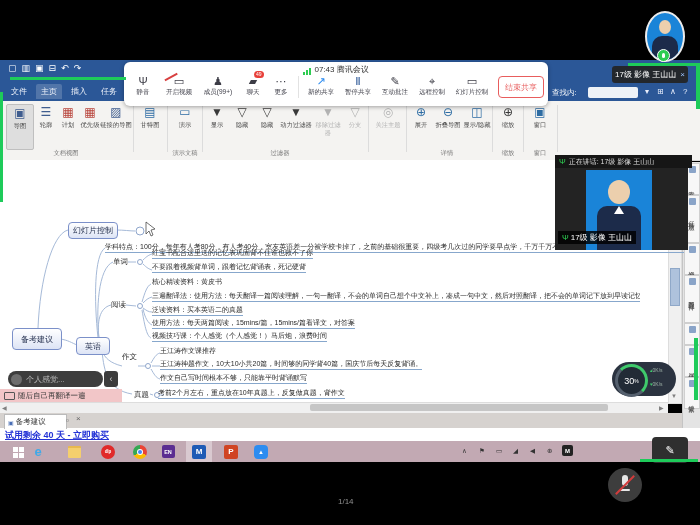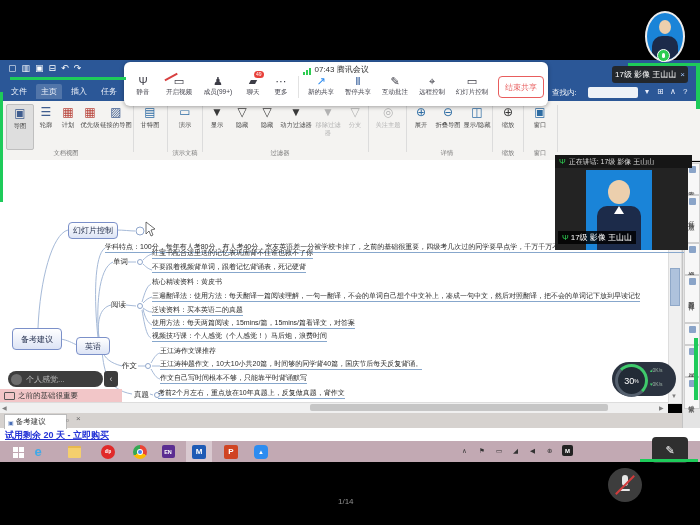--- a/index.html
+++ b/index.html
@@ -264,21 +264,21 @@
   </g>
   <polygon points="146,222 146,234 149,231 151,236 153,235 151,230 155,229" fill="#fff" stroke="#333" stroke-width="0.7"></polygon>
 </svg>
 
 <div class="mmnode" style="left:12px;top:328px;width:48px;height:20px">备考建议</div>
 <div class="mmnode" style="left:68px;top:222px;width:48px;height:15px">幻灯片控制</div>
 <div class="mmnode" style="left:76px;top:337px;width:32px;height:16px">英语</div>
 
 <span class="mlabel" style="left:113px;top:257px">单词</span>
 <span class="mlabel" style="left:111px;top:300px">阅读</span>
-<span class="mlabel" style="left:122px;top:361px">作文</span>
+<span class="mlabel" style="left:122px;top:352px">作文</span>
 <span class="mlabel" style="left:134px;top:390px">真题</span>
 
 <div class="topic u" style="left:105px;top:242px;max-width:590px">学科特点：100分，每年有人考80分，有人考40分，室友英语差一分被学校卡掉了，之前的基础很重要，四级考几次过的同学要早点学，千万千万不可忽视，争取上50分，模考最好达98分以上53/80</div>
 <div class="topic u" style="left:152px;top:248px">红宝书配合这里送的记忆表巩固背不住谁也救不了你</div>
 <div class="topic u" style="left:152px;top:262px">不要跟着视频背单词，跟着记忆背诵表，死记硬背</div>
 <div class="topic" style="left:152px;top:277px">核心精读资料：黄皮书</div>
 <div class="topic u" style="left:152px;top:291px;max-width:488px">三遍翻译法：使用方法：每天翻译一篇阅读理解，一句一翻译，不会的单词自己想个中文补上，凑成一句中文，然后对照翻译，把不会的单词记下放到早读记忆表中背诵，随后自己再翻译一遍。</div>
 <div class="topic u" style="left:152px;top:305px">泛读资料：买本英语二的真题</div>
 <div class="topic u" style="left:152px;top:318px">使用方法：每天两篇阅读，15mins/篇，15mins/篇看译文，对答案</div>
 <div class="topic u" style="left:152px;top:331px">视频技巧课：个人感觉（个人感觉！）马后炮，浪费时间</div>
@@ -306,21 +306,21 @@
 <div class="vtab" style="top:377px;height:30px"><span class="vic"></span><span class="vlb">搜索</span></div>
 
 <div class="abs doctabbar"></div>
 <div class="abs doctab">
     <span style="color:#4a6fb5;font-size:6px">▣</span>
     <span>备考建议</span>
   </div>
 <span class="abs" style="left:66px;top:416px;font-size:8px;color:#666;z-index:4">▫</span>
 <span class="abs" style="left:76px;top:414px;font-size:8px;color:#666;z-index:4">×</span>
 <div class="abs trialbar"></div>
-<a class="abs trial">试用剩余 20 天 - 立即购买</a>
+<a class="abs trial">试用剩余 40 天 - 立即购买</a>
 
 <div class="abs taskbar"></div>
 <div class="tbslot" style="left:4px;width:28px">
   <span style="width:5px;height:5px;background:#fff;box-shadow:6px 0 #fff,0 6px #fff,6px 6px #fff;display:block;margin:-5px 6px 0 0"></span>
 </div>
 <div class="tbslot" style="left:26px;width:24px">
     <span style="color:#3fa9e8;font-size:13px;font-weight:bold">e</span>
   </div>
 <div class="tbslot" style="left:62px;width:24px">
     <span style="width:13px;height:10px;background:#f5cf6d;border-radius:1px;border-top:2px solid #e8b94f"></span>
@@ -428,21 +428,21 @@
 
 <div class="abs chatpill">
     <span class="chatcircle"></span>
     <span>个人感觉...</span>
   </div>
 <div class="abs chatcollapse">
     <span>‹</span>
   </div>
 <div class="abs pinknotice">
     <span class="monitor"></span>
-    <span>之前的基础很重要</span>
+    <span>随后自己再翻译一遍</span>
   </div>
 
 <div class="abs ball"></div>
 <div class="abs ballcircle">
     <span style="font-size:9px">30</span>
     <span style="font-size:5px">%</span>
   </div>
 <div class="netrow" style="top:367px"><b>▴</b><span>0K/s</span></div>
 <div class="netrow" style="top:381px"><b>▾</b><span>0K/s</span></div>
 

